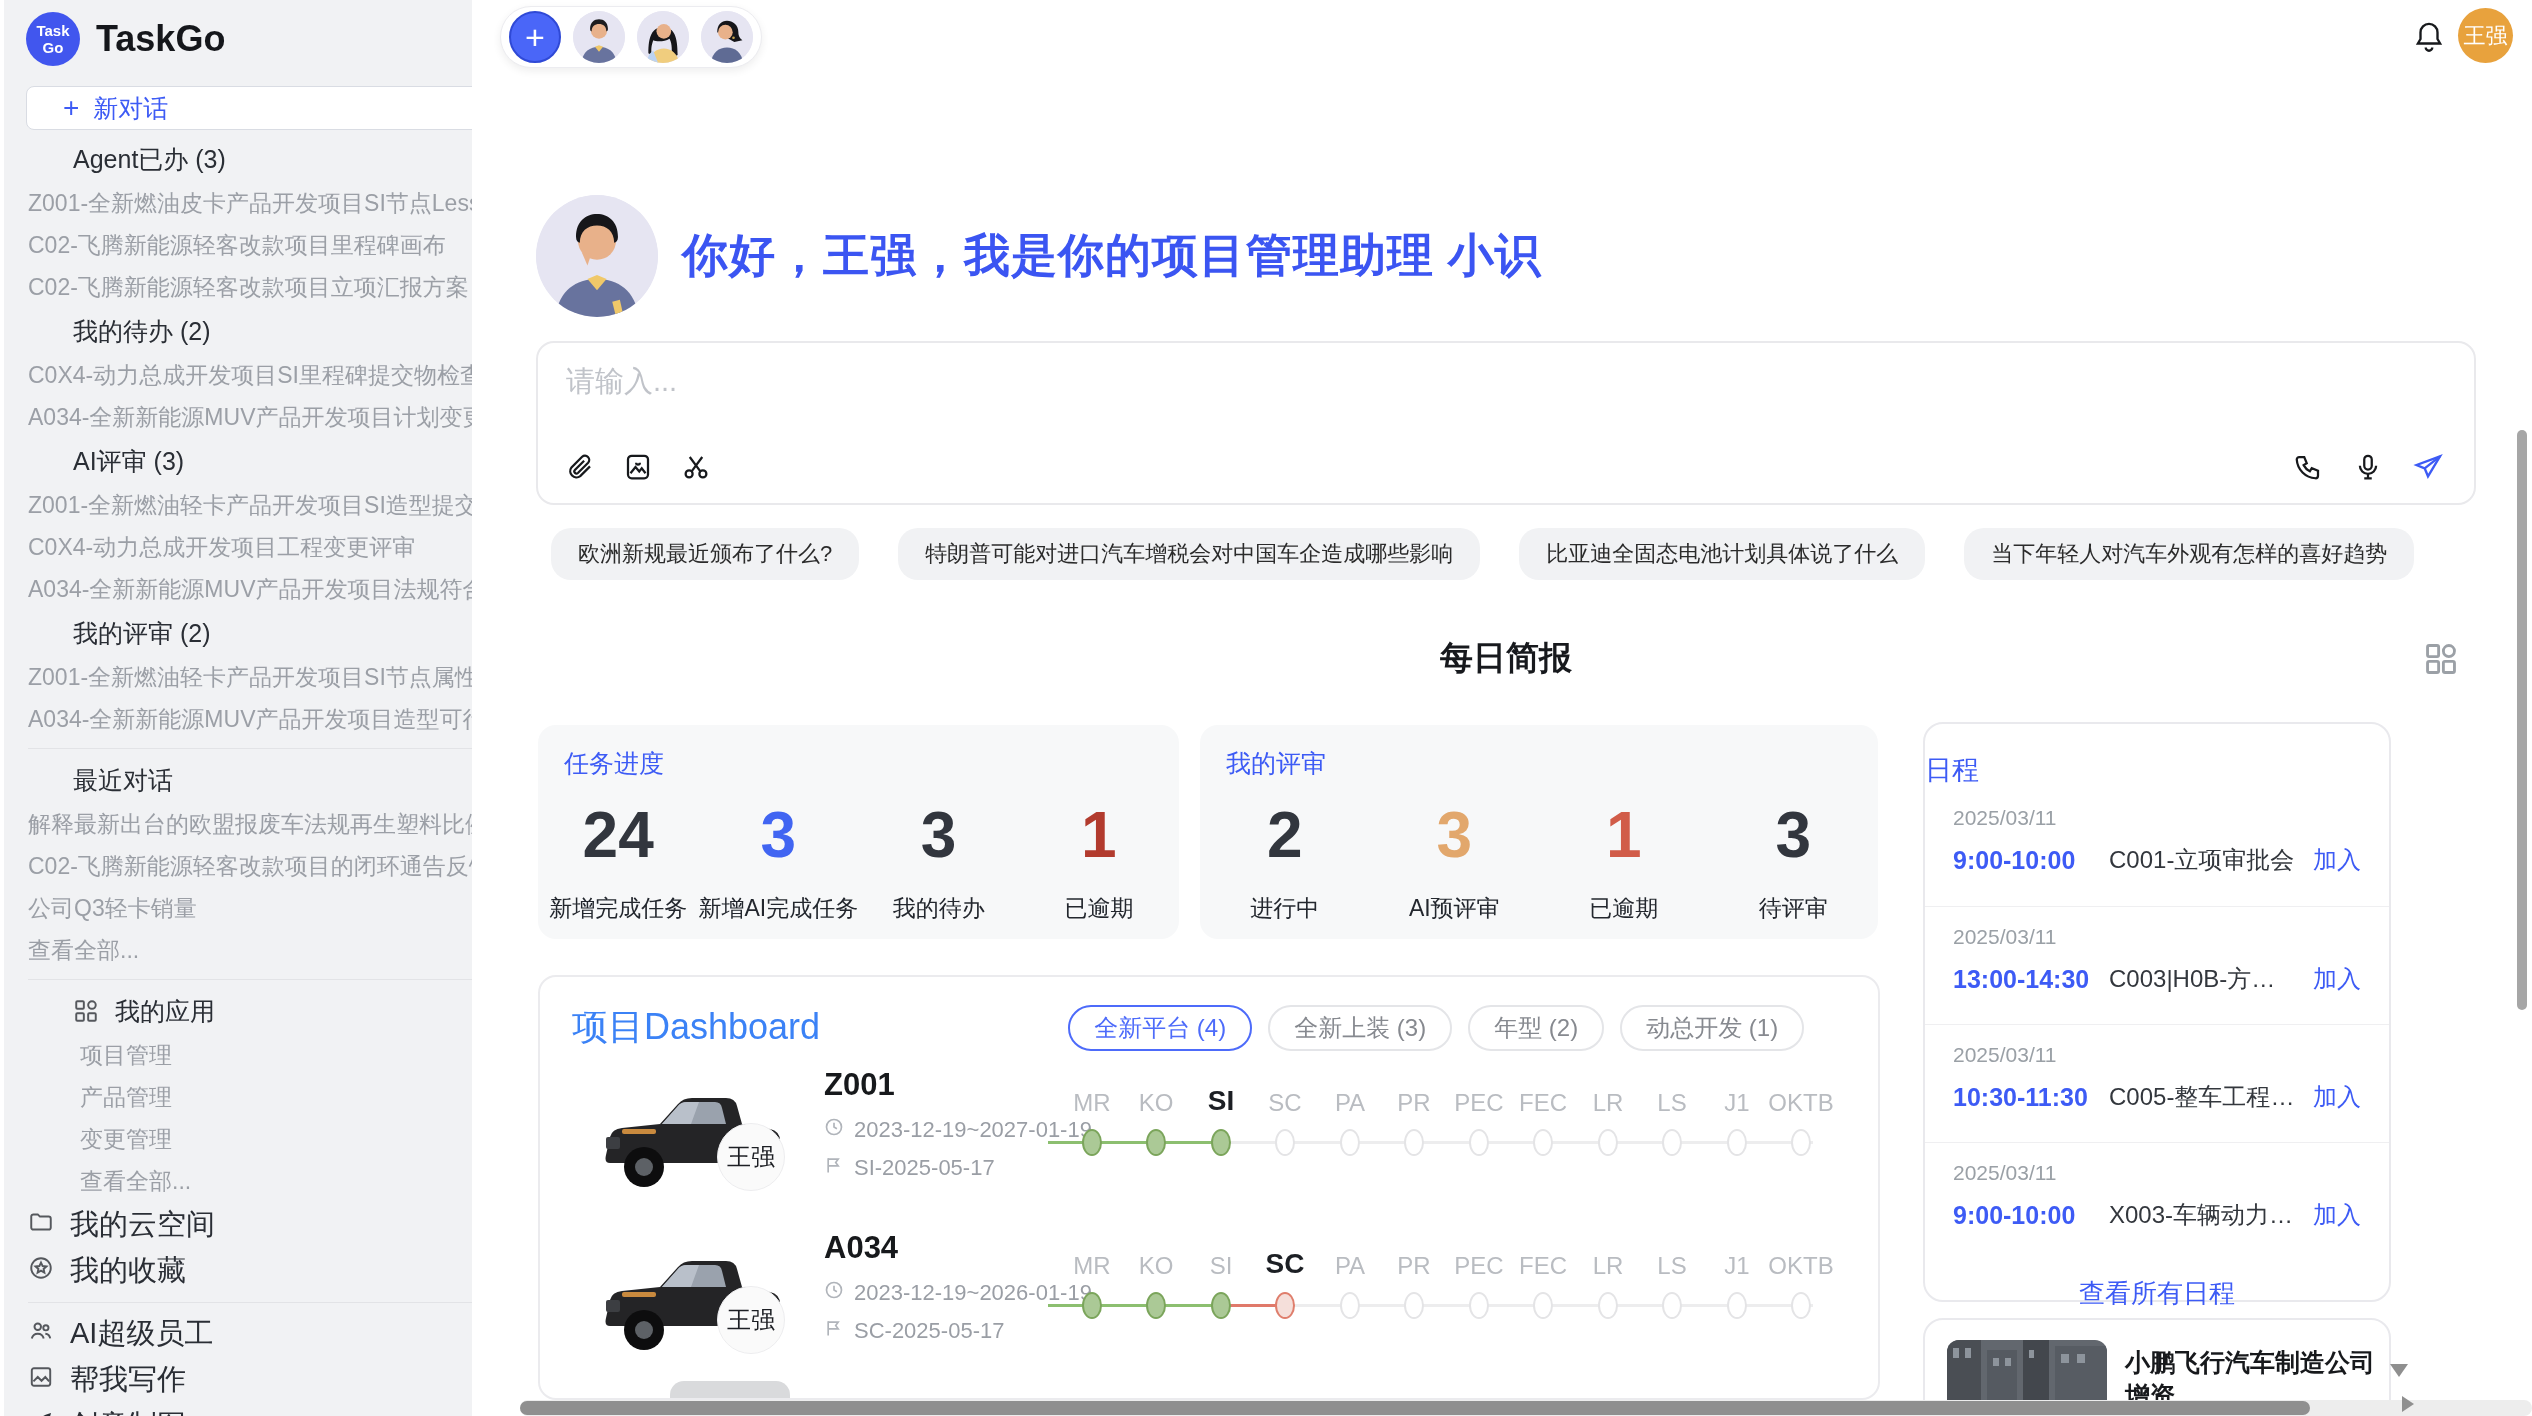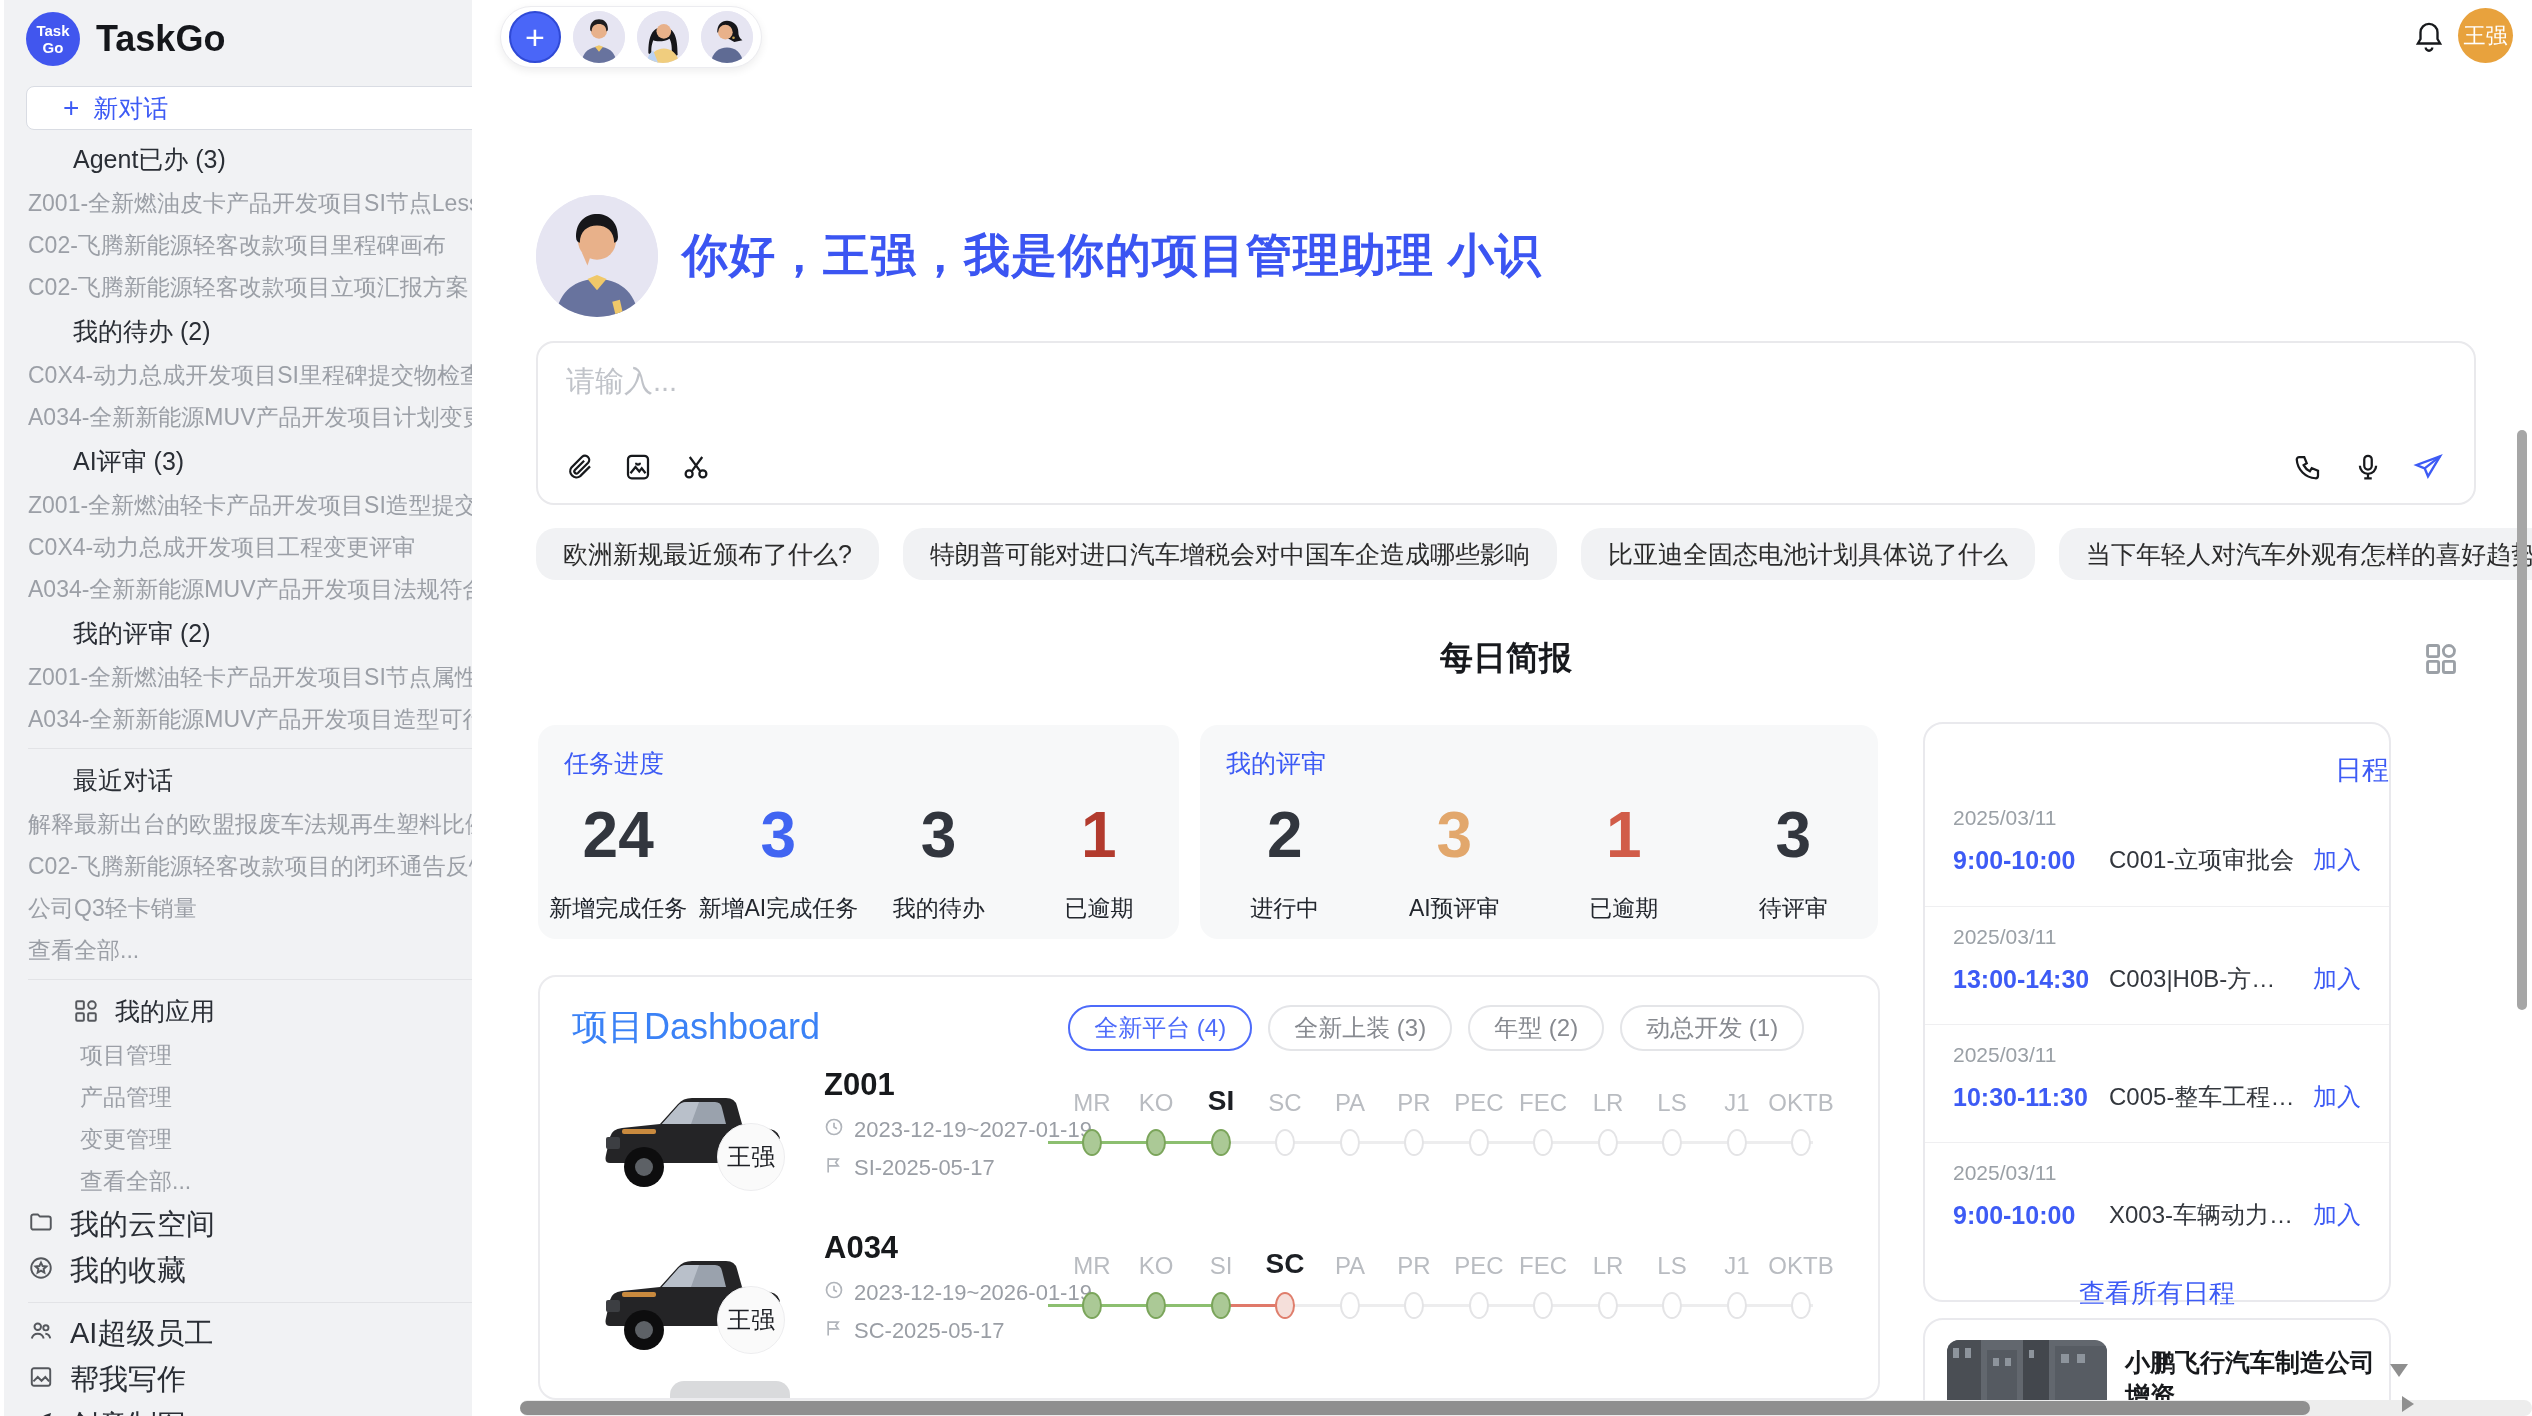--- a/index.html
+++ b/index.html
@@ -54,21 +54,21 @@
     border:2px solid #e9e9ec; border-radius:18px; background:#fff; }
   .composer input { position:absolute; left:28px; top:22px; width:1600px; border:none; outline:none;
     font-size:29px; color:#3a3a3a; font-family:inherit; }
   .composer input::placeholder { color:#c0c3c9; }
   .comp-left { position:absolute; left:26px; bottom:20px; display:flex; gap:26px; align-items:center; }
   .comp-right { position:absolute; right:30px; bottom:20px; display:flex; gap:28px; align-items:center; }
   .icon-btn { width:32px; height:32px; cursor:pointer; display:flex; align-items:center; justify-content:center; }
 
   .chips { position:absolute; left:64px; top:528px; display:flex; gap:24px; }
   .chip { height:52px; line-height:52px; padding:0 27px; background:#f1f2f4; border-radius:20px;
-    font-size:25px; color:#2b2b2b; white-space:nowrap; cursor:pointer; }
+    font-size:22px; color:#2b2b2b; white-space:nowrap; cursor:pointer;margin-left:15px; }
 
   .brief-title { position:absolute; left:64px; top:636px; width:1940px; text-align:center;
     font-size:33px; font-weight:700; color:#17191d; }
   .brief-grid-icon { position:absolute; right:72px; top:640px; width:38px; height:38px; cursor:pointer; }
 
   .stat-card { position:absolute; top:725px; height:214px; background:#f7f8f9; border-radius:18px; }
   #stat-card-1 { left:66px; width:641px; }
   #stat-card-2 { left:728px; width:678px; }
   .stat-card .sc-title { position:absolute; left:26px; top:22px; font-size:25px; color:#3d5bf5; }
   .stat-grid { position:absolute; left:0; right:0; top:62px; bottom:0; display:grid;
@@ -118,21 +118,21 @@
   .ms-labels span:nth-child(8),.ms-dots span:nth-child(8){left:503px}
   .ms-labels span:nth-child(9),.ms-dots span:nth-child(9){left:568px}
   .ms-labels span:nth-child(10),.ms-dots span:nth-child(10){left:632px}
   .ms-labels span:nth-child(11),.ms-dots span:nth-child(11){left:697px}
   .ms-labels span:nth-child(12),.ms-dots span:nth-child(12){left:761px}
   .third-car-peek { position:absolute; left:130px; top:404px; width:120px; height:30px;
     background:#d9dadc; border-radius:14px 14px 0 0; }
 
   .sched-card { position:absolute; left:1451px; top:722px; width:468px; height:580px;
     border:2px solid #e9e9ed; border-radius:20px; background:#fff; }
-  .sched-title { text-align:right; margin-top:28px; font-size:27px; color:#3d5bf5; }
+  .sched-title { text-align:left; margin-top:28px; font-size:27px; color:#3d5bf5; }
   .sched-item { padding:18px 28px 0; height:118px; position:relative; }
   .sched-item + .sched-item { border-top:1px solid #efeff1; }
   .s-date { font-size:21px; color:#9aa0a6; }
   .s-row { display:flex; align-items:center; margin-top:14px; }
   .s-time { font-size:25px; font-weight:700; color:#3d5bf5; width:138px; flex:none; }
   .s-name { font-size:24px; color:#33373d; flex:1; margin-left:18px; white-space:nowrap;
     overflow:hidden; text-overflow:ellipsis; }
   .s-join { font-size:24px; color:#3d5bf5; margin-left:14px; cursor:pointer; }
   .sched-viewall { text-align:center; margin-top:16px; font-size:26px; color:#3d5bf5; cursor:pointer; }
 

